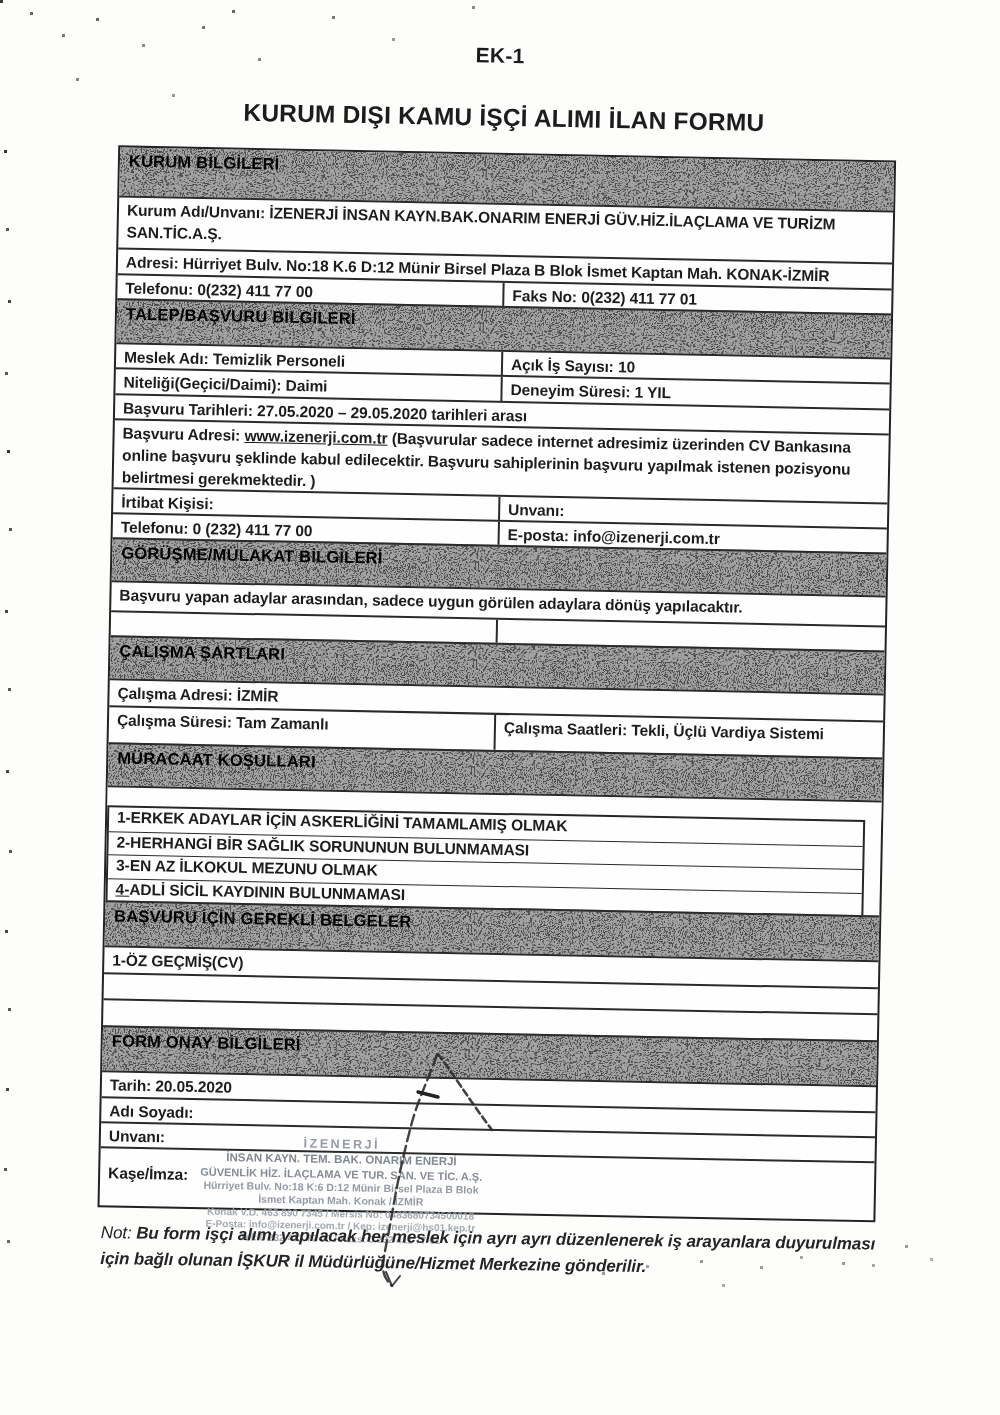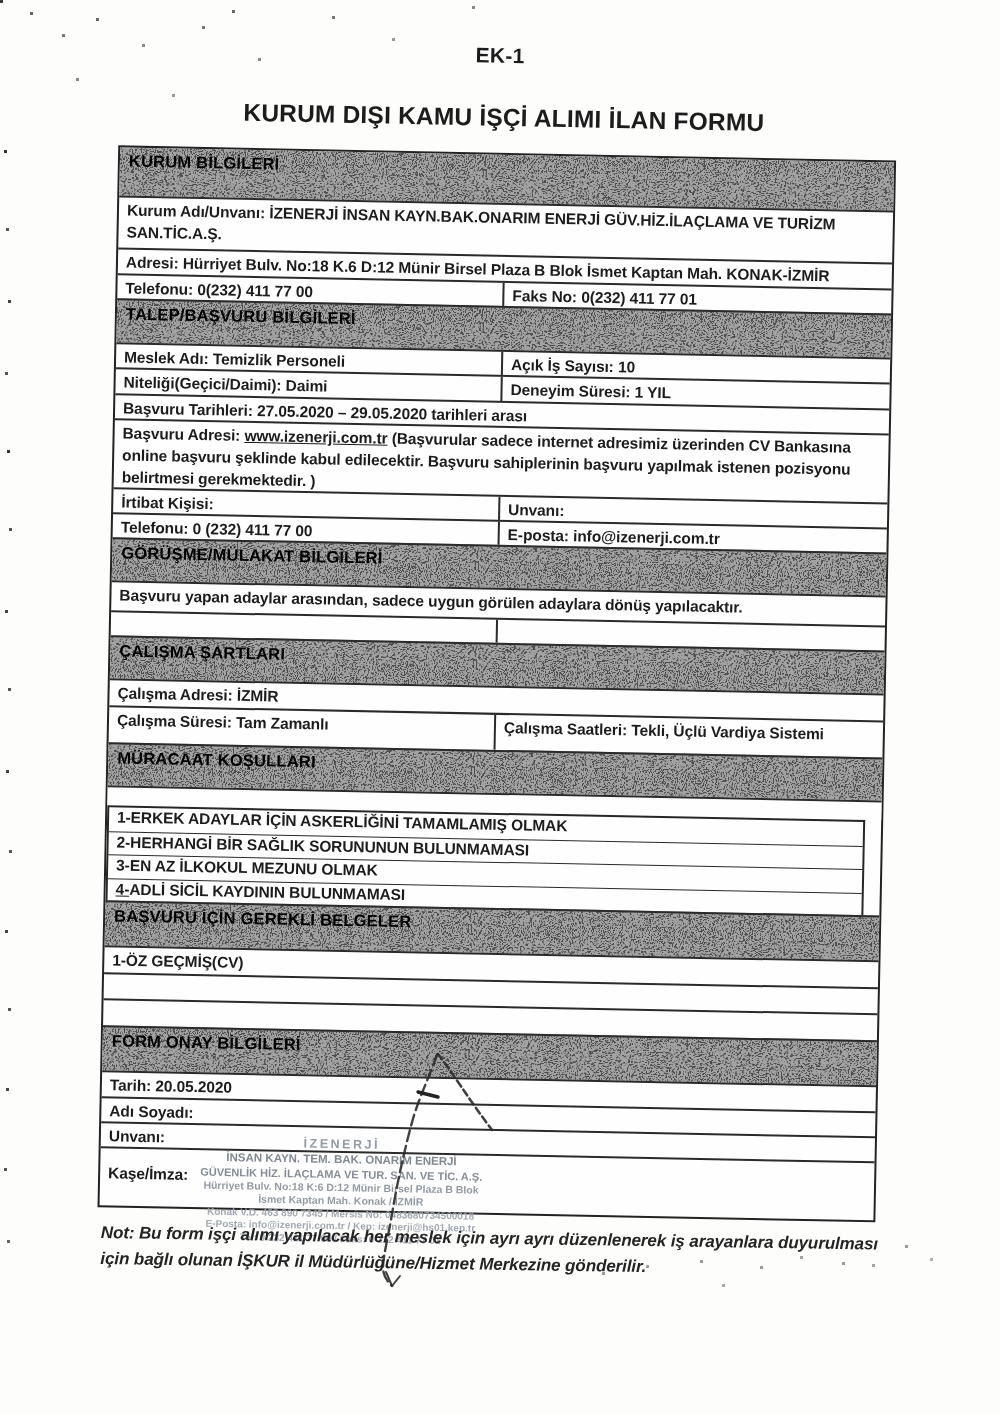--- a/index.html
+++ b/index.html
@@ -44,21 +44,21 @@
   .stamp .s2{font-size:11.5px;font-weight:700;color:#818892;}
   .stamp .s3{font-size:11px;font-weight:700;color:#858c96;}
   .stamp .s4{font-size:10.5px;font-weight:600;color:#949ba5;}
   .stamp .s5{font-size:10px;font-weight:600;color:#9aa1ab;opacity:.9;}
 
   .note{
     position:absolute;left:101px;top:1220px;width:782px;
     font-size:17px;font-style:italic;font-weight:600;line-height:1.55;color:#242424;
     transform:rotate(.85deg);transform-origin:0 0;letter-spacing:-.1px;
   }
-  .note .nb{font-weight:700;}
+  .note .nb{font-weight:400;}
 
   .sig{position:absolute;inset:0;pointer-events:none;}
   .specks{position:absolute;left:0;top:0;width:3px;height:3px;background:#3a3a3a;
     box-shadow:
       4px 150px #333, 6px 228px #555, 8px 300px #444, 5px 372px #555, 7px 450px #333,
       9px 528px #555, 5px 610px #444, 8px 688px #555, 6px 770px #444, 9px 850px #555,
       5px 930px #444, 8px 1008px #555, 6px 1088px #444, 4px 1168px #555, 7px 1240px #666,
       30px 12px #666, 62px 34px #777, 96px 18px #666, 142px 44px #888, 202px 26px #777,
       232px 10px #666, 76px 78px #888, 172px 94px #999, 258px 58px #888, 332px 16px #777,
       392px 38px #999, 472px 6px #888,

